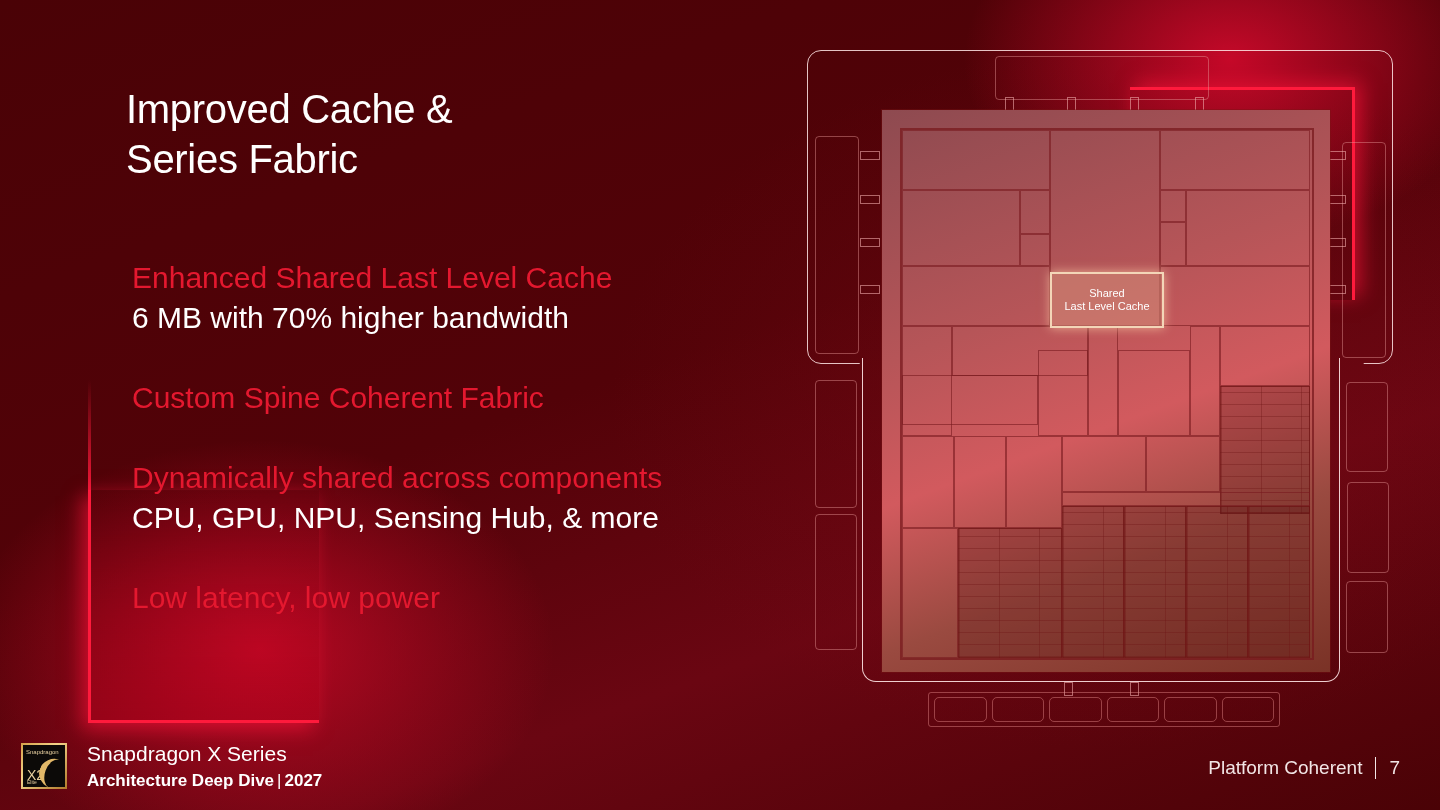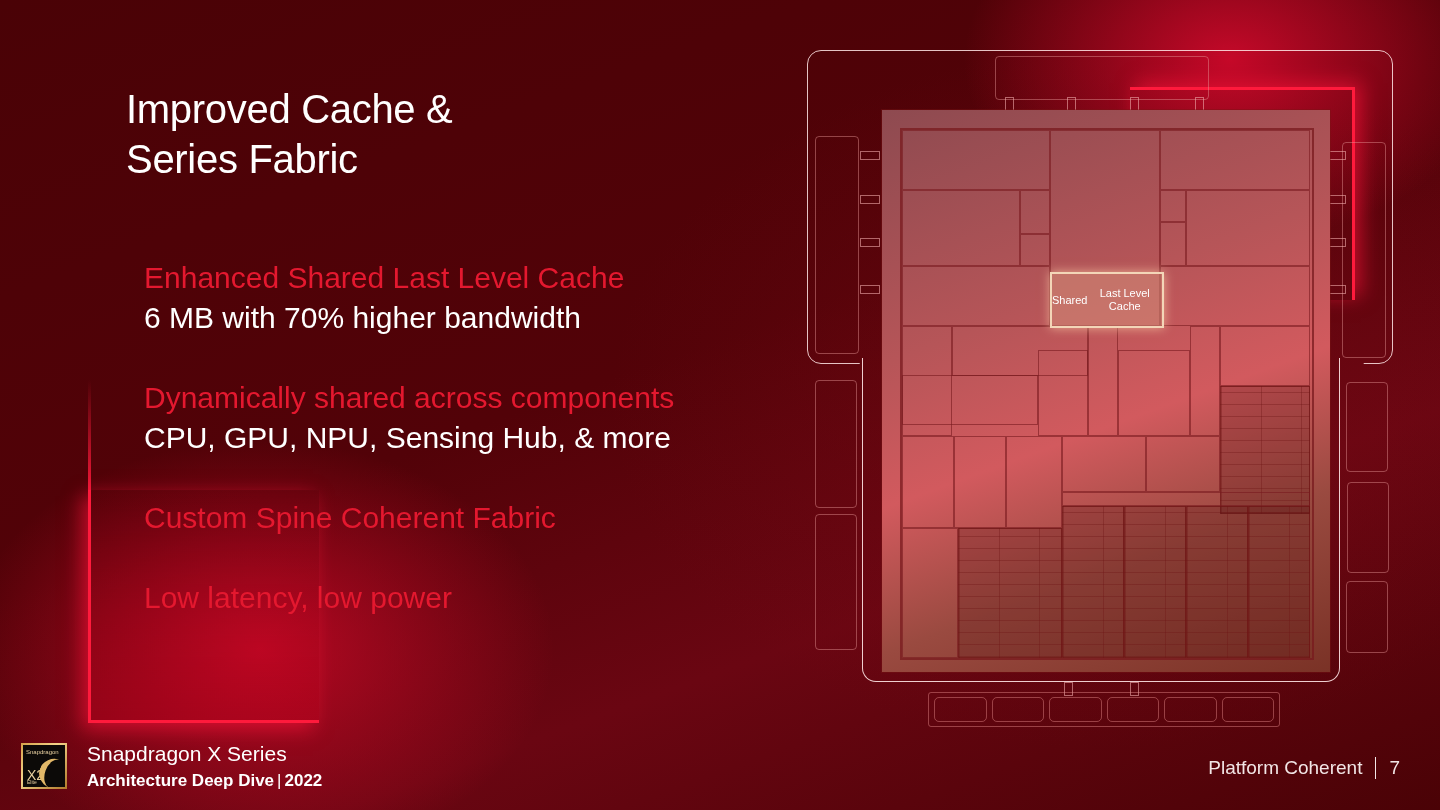--- a/index.html
+++ b/index.html
@@ -33,21 +33,21 @@
       border-top:3px solid #ff1a3c; border-right:3px solid #ff1a3c;
       box-shadow:6px -4px 18px rgba(255,20,60,0.6);
     }
 
     
     .title {
       position:absolute; left:126px; top:84px; margin:0;
       color:#ffffff; font-size:40px; font-weight:500; line-height:50px;
       letter-spacing:-0.3px;
     }
-    .points { position:absolute; left:132px; top:258px; width:680px;margin-left:12px; }
+    .points { position:absolute; left:132px; top:258px; width:680px; }
     .point { margin-bottom:40px; }
     .point .h { color:#e4182f; font-size:30px; line-height:40px; display:block; }
     .point .s { color:#ffffff; font-size:30px; line-height:40px; display:block; }
 
     
     .chip { position:absolute; left:0; top:0; width:1440px; height:810px; pointer-events:none; }
     .chip * { pointer-events:auto; }
     .pkg-outline {
       position:absolute; left:807px; top:50px; width:584px; height:312px;
       border:1.5px solid rgba(255,230,230,0.85); border-radius:14px;
@@ -71,21 +71,21 @@
       position:absolute; box-sizing:border-box; border:1.5px solid rgba(110,20,20,0.65);
       background-image:
         repeating-linear-gradient(0deg, rgba(110,20,20,0.35) 0 1px, transparent 1px 12px),
         repeating-linear-gradient(90deg, rgba(110,20,20,0.35) 0 1px, transparent 1px 40px);
       background-color:rgba(80,15,15,0.25);
     }
     .llc-box {
       position:absolute; left:1050px; top:272px; width:110px; height:52px;
       border:2px solid #f3d6b8; box-shadow:0 0 10px rgba(255,210,170,0.7);
       background:rgba(210,140,120,0.55);
-      display:flex; align-items:center; justify-content:center;
+      display:flex; flex-direction:column; align-items:center; justify-content:center;
       color:#ffffff; font-size:11px; line-height:13px; text-align:center;
     }
     .side-pad {
       position:absolute; border:1px solid rgba(230,150,150,0.45); border-radius:4px;
     }
     .connector {
       position:absolute; width:18px; height:7px; border:1px solid rgba(240,170,170,0.6);
     }
     .connector-v {
       position:absolute; width:7px; height:12px; border:1px solid rgba(240,170,170,0.6);
@@ -131,25 +131,25 @@
   <span>Improved Cache &amp;</span><br>
   <span>Series Fabric</span>
 </h1>
 
 <div class="points">
   <div class="point">
     <span class="h">Enhanced Shared Last Level Cache</span>
     <span class="s">6 MB with 70% higher bandwidth</span>
   </div>
   <div class="point">
+    <span class="h">Custom Spine Coherent Fabric</span>
+  </div>
+  <div class="point">
     <span class="h">Dynamically shared across components</span>
     <span class="s">CPU, GPU, NPU, Sensing Hub, &amp; more</span>
-  </div>
-  <div class="point">
-    <span class="h">Custom Spine Coherent Fabric</span>
   </div>
   <div class="point">
     <span class="h">Low latency, low power</span>
   </div>
 </div>
 
 <div class="chip">
   <div class="pkg-outline"></div>
   <div class="pkg-lower"></div>
 
@@ -237,19 +237,19 @@
 <div class="logo">
   <div class="logo-inner">
     <span class="logo-brand">Snapdragon</span>
     <span class="logo-model">X2</span>
     <span class="logo-tier">Elite</span>
     <div class="logo-swoosh"></div>
   </div>
 </div>
 <div class="footer-l1">Snapdragon X Series</div>
 <div class="footer-l2">
-  <span>Architecture Deep Dive</span><span class="sep">|</span><span>2022</span>
+  <span>Architecture Deep Dive</span><span class="sep">|</span><span>2027</span>
 </div>
 <div class="footer-r">
   <span>Platform Coherent</span>
   <span class="bar"></span>
   <span>7</span>
 </div>
 
 </body></html>

